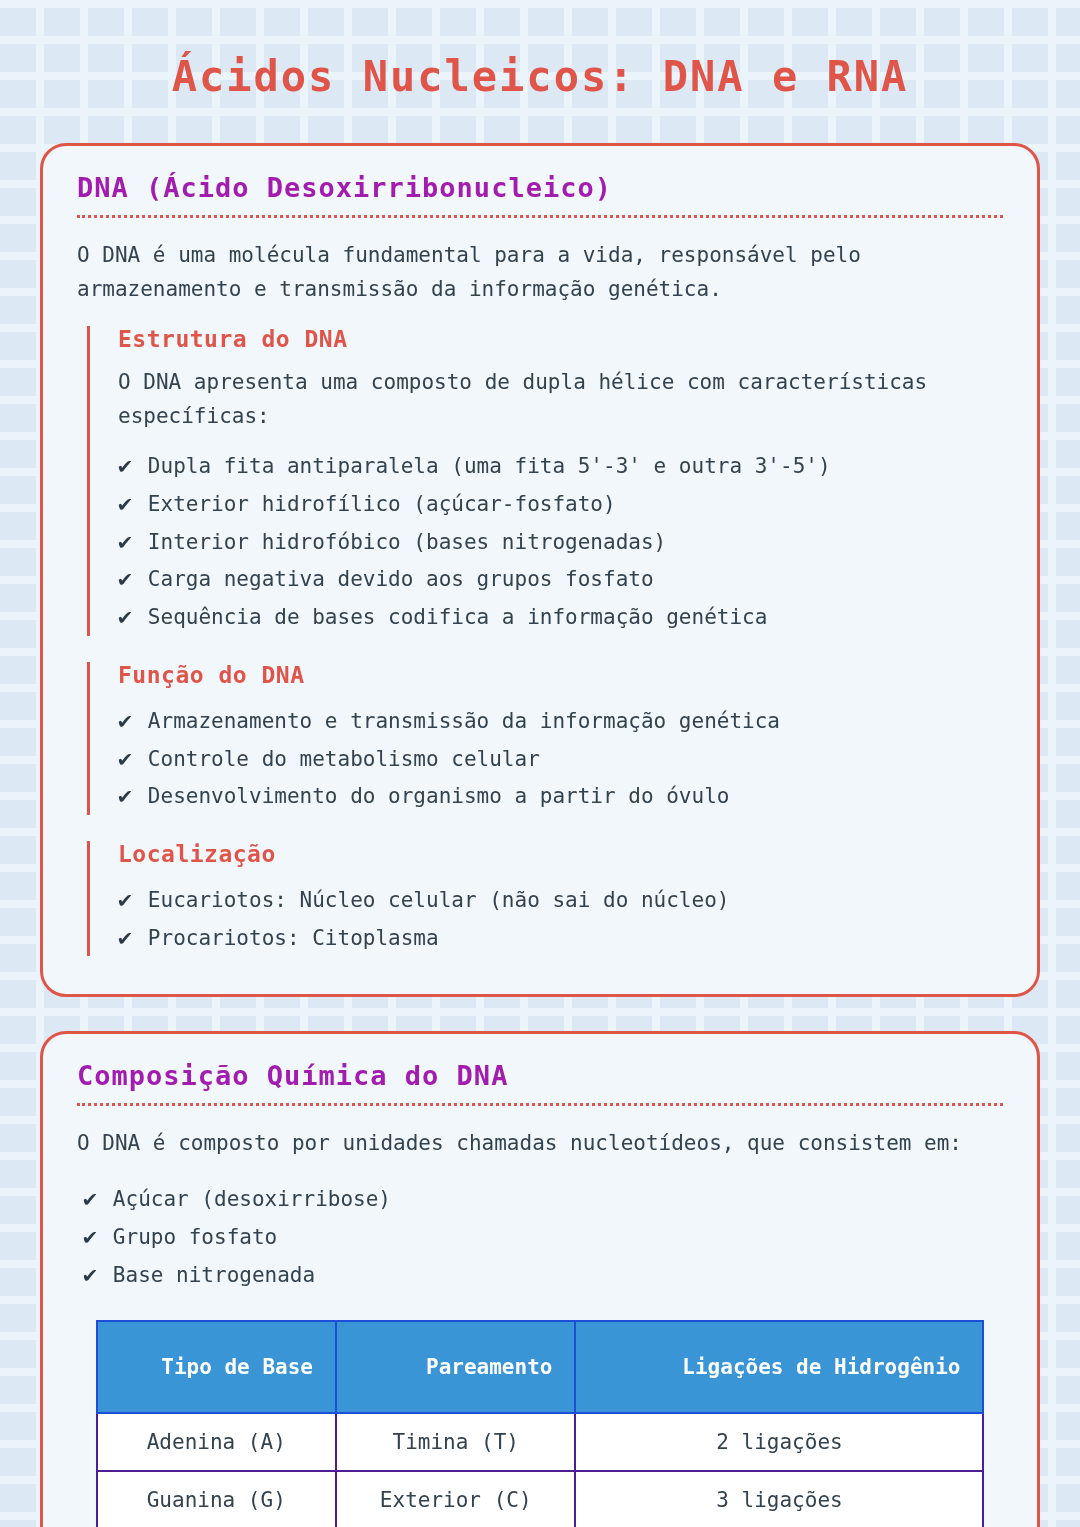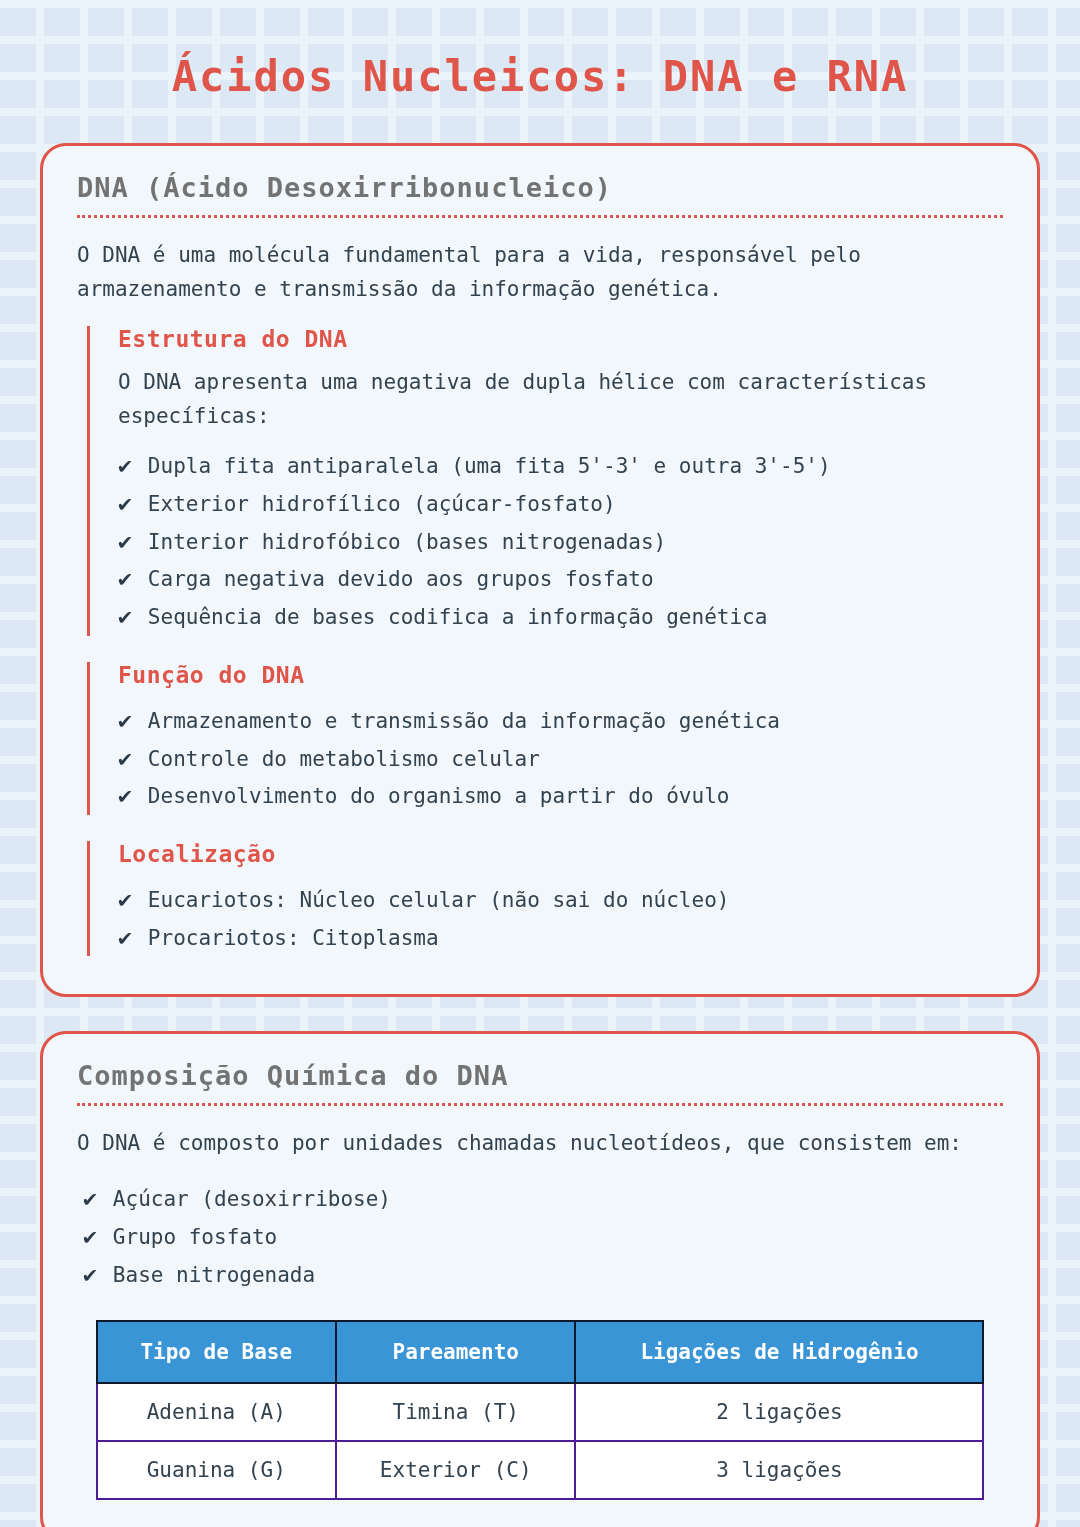--- a/index.html
+++ b/index.html
@@ -31,21 +31,21 @@
 
   .card {
     background: #f2f7fb;
     border: 3px solid #e0554a;
     border-radius: 26px;
     padding: 26px 34px 34px 34px;
     margin-bottom: 34px;
   }
 
   .card-title {
-    color: #737373;
+    color: #a21caf;
     font-size: 27px;
     font-weight: bold;
     letter-spacing: 1px;
     padding-bottom: 12px;
     border-bottom: 3px dotted #e0554a;
     margin-bottom: 20px;
   }
 
   .intro {
     font-size: 21px;
@@ -102,23 +102,23 @@
     width: 96%;
     margin: 26px auto 6px auto;
     border-collapse: collapse;
     font-size: 21px;
   }
 
   .base-table th {
     background: #3a95d6;
     color: #ffffff;
     font-weight: bold;
-    text-align: center;
-    padding: 18px 22px;
-    border: 2px solid #0f172a;
+    text-align: right;
+    padding: 33px 22px;
+    border: 2px solid #1d4ed8;
   }
 
   .base-table td {
     background: #ffffff;
     text-align: center;
     padding: 16px 2px;
     border: 2px solid #4c1d95;
   }
 
   .col-base { width: 27%; }
@@ -131,21 +131,21 @@
 <div class="page">
 
   <h1 class="page-title">Ácidos Nucleicos: DNA e RNA</h1>
 
   <section class="card">
     <h2 class="card-title">DNA (Ácido Desoxirribonucleico)</h2>
     <p class="intro">O DNA é uma molécula fundamental para a vida, responsável pelo armazenamento e transmissão da informação genética.</p>
 
     <div class="subsection">
       <h3 class="section-title">Estrutura do DNA</h3>
-      <p class="section-intro">O DNA apresenta uma negativa de dupla hélice com características específicas:</p>
+      <p class="section-intro">O DNA apresenta uma composto de dupla hélice com características específicas:</p>
       <ul class="check-list">
         <li class="check-item">
           <span class="check-icon">✔</span>
           <span>Dupla fita antiparalela (uma fita 5'-3' e outra 3'-5')</span>
         </li>
         <li class="check-item">
           <span class="check-icon">✔</span>
           <span>Exterior hidrofílico (açúcar-fosfato)</span>
         </li>
         <li class="check-item">

